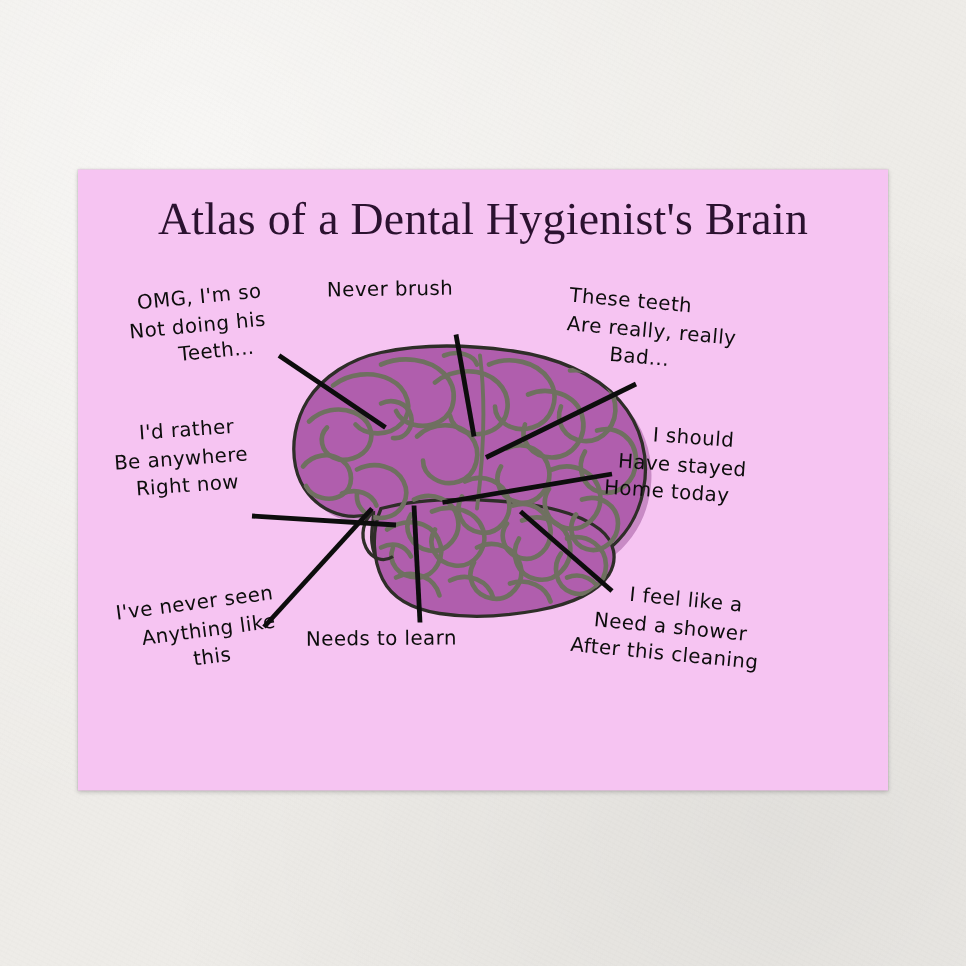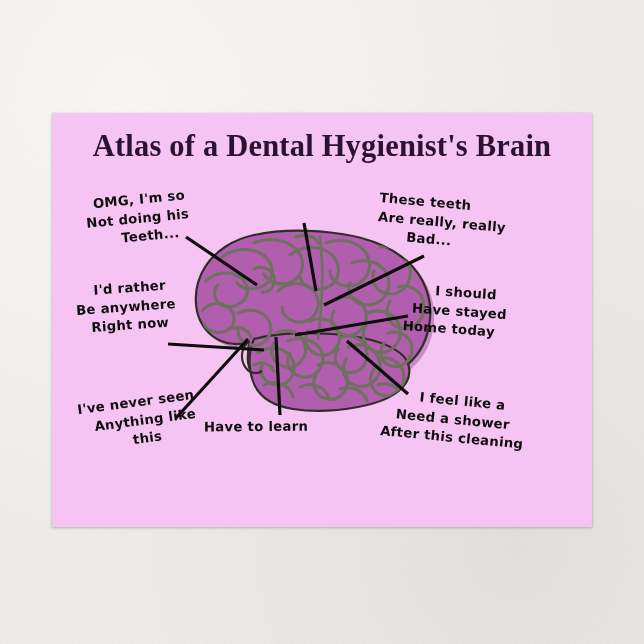--- a/index.html
+++ b/index.html
@@ -15,21 +15,20 @@
   }
 
   #stage {
     position: relative;
     width: 644px;
     height: 644px;
     background:
       radial-gradient(circle at 20% 15%, rgba(255,255,255,0.55), rgba(0,0,0,0) 60%),
       radial-gradient(circle at 80% 85%, rgba(0,0,0,0.05), rgba(0,0,0,0) 55%),
       #eeece8;
-    font-weight: bold;
   }
 
   
   #grain {
     position: absolute;
     inset: 0;
     opacity: 0.40;
     background-image:
       repeating-linear-gradient(27deg, rgba(0,0,0,0.018) 0px, rgba(0,0,0,0.018) 1px, rgba(255,255,255,0.02) 1px, rgba(255,255,255,0.02) 3px),
       repeating-linear-gradient(115deg, rgba(0,0,0,0.015) 0px, rgba(0,0,0,0.015) 1px, rgba(255,255,255,0.02) 1px, rgba(255,255,255,0.02) 4px);
@@ -246,20 +245,21 @@
       <span class="ln">Teeth...</span>
     </div>
 
     <div class="callout c-left" id="co-rather">
       <span class="ln">I'd rather</span>
       <span class="ln">Be anywhere</span>
       <span class="ln">Right now</span>
     </div>
 
     <div class="callout c-center" id="co-brush">
+      <span class="ln">Never brush</span>
     </div>
 
     <div class="callout c-right" id="co-teeth">
       <span class="ln">These teeth</span>
       <span class="ln">Are really, really</span>
       <span class="ln">Bad...</span>
     </div>
 
     <div class="callout c-right" id="co-should">
       <span class="ln">I should</span>
@@ -267,21 +267,21 @@
       <span class="ln">Home today</span>
     </div>
 
     <div class="callout c-right" id="co-shower">
       <span class="ln">I feel like a</span>
       <span class="ln">Need a shower</span>
       <span class="ln">After this cleaning</span>
     </div>
 
     <div class="callout c-center" id="co-floss">
-      <span class="ln">Have to learn</span>
+      <span class="ln">Needs to learn</span>
     </div>
 
     <div class="callout c-center" id="co-never">
       <span class="ln">I've never seen</span>
       <span class="ln">Anything like</span>
       <span class="ln">this</span>
     </div>
 
   </div>
 </div>

